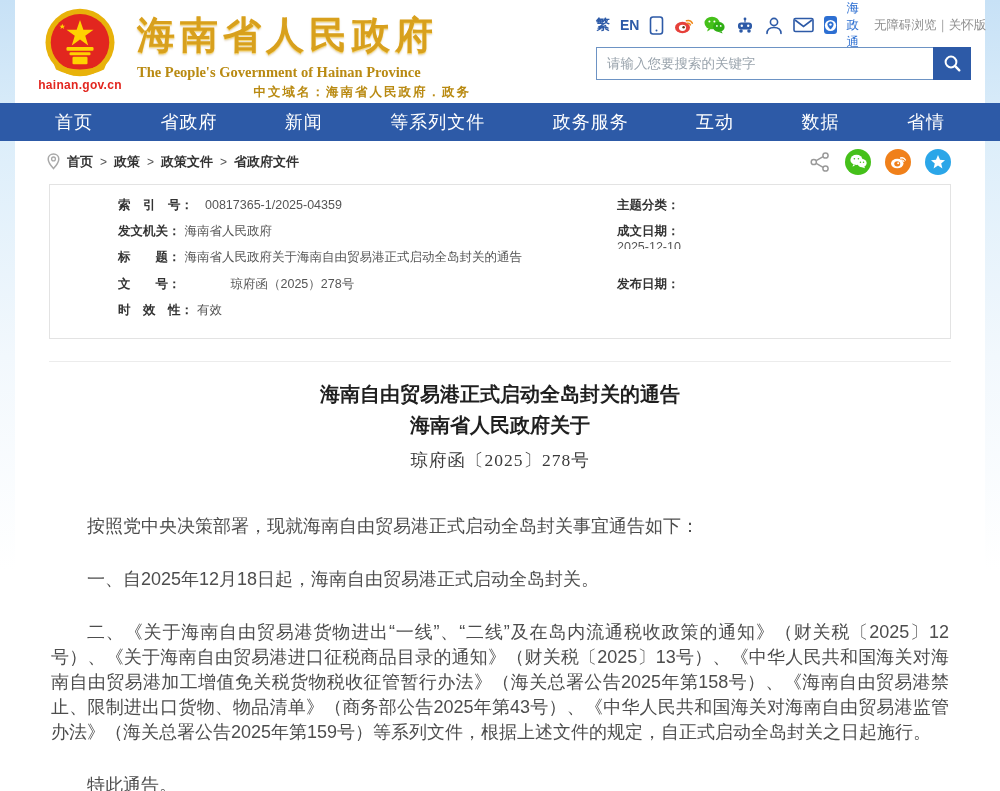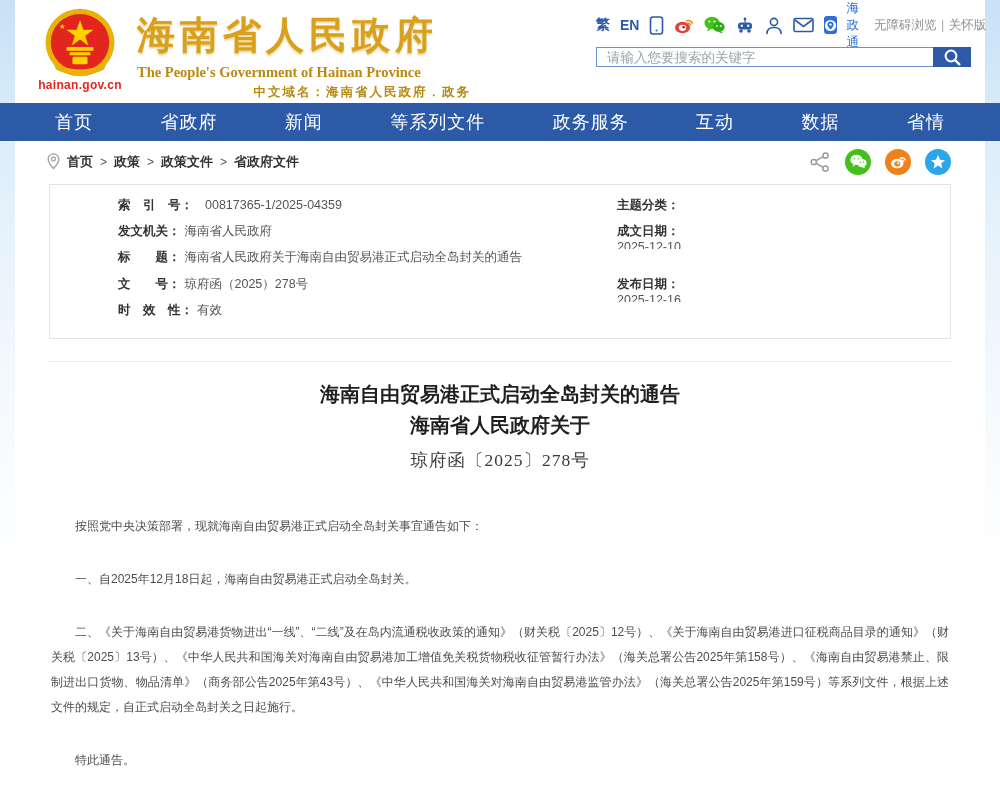--- a/index.html
+++ b/index.html
@@ -22,21 +22,21 @@
   .site-sub-cn { color: #b98a12; font-weight: bold; font-size: 12.5px; letter-spacing: 2px; margin-top: 3px; text-align: right; padding-right: 6px; }
 
   .header-right { margin-left: auto; width: 375px; padding-top: 6px; }
   .topbar { display: flex; align-items: center; gap: 10px; height: 26px; justify-content: flex-start; }
   .lang-link { color: #2d5aa7; font-size: 14px; font-weight: bold; cursor: pointer; }
   .tb-icon { display: inline-flex; align-items: center; cursor: pointer; }
   .hzt { display: inline-flex; align-items: center; gap: 9px; cursor: pointer; }
   .hzt-badge { width: 18px; height: 18px; background: #2d6fd2; border-radius: 3px; display: inline-flex; align-items: center; justify-content: center; }
   .hzt-label { color: #2d6fd2; font-size: 12.5px; }
   .gray-links { color: #8f8f8f; font-size: 12.5px; white-space: nowrap; cursor: pointer; }
-  .search-row { margin-top: 9px; display: flex; height: 20px; }
+  .search-row { margin-top: 9px; display: flex; height: 33px; }
   .search-input { flex: 1; border: 1px solid #6d93c4; border-right: none; padding: 0 10px; font-size: 13.5px; color: #333; outline: none; }
   .search-input::placeholder { color: #9aa4ad; }
   .search-btn { width: 38px; background: #2d5aa7; border: none; display: flex; align-items: center; justify-content: center; cursor: pointer; }
 
   
   .nav { width: 1000px; height: 38px; background: #2d5aa7; display: flex; align-items: center; justify-content: space-between; padding: 0 55px; }
   .nav-item { color: #ffffff; font-size: 18px; letter-spacing: 1px; cursor: pointer; white-space: nowrap; }
 
   
   .crumb-row { height: 41px; display: flex; align-items: center; padding: 0 34px 0 32px; }
@@ -47,31 +47,31 @@
   .share-circle { width: 26px; height: 26px; border-radius: 50%; display: flex; align-items: center; justify-content: center; cursor: pointer; }
 
   
   .meta-box { margin: 2px 34px 0; border: 1px solid #e3e3e3; padding: 12px 0 10px; }
   .meta-grid { display: grid; grid-template-columns: 57% 43%; }
   .meta-cell { display: flex; align-items: baseline; height: 26.2px; font-size: 12.5px; overflow: hidden; white-space: nowrap; }
   .meta-cell.left { padding-left: 68px; }
   .meta-cell.right { padding-left: 50px; }
   .meta-label { color: #333; font-weight: bold; flex: 0 0 auto; }
   .meta-value { color: #555; margin-left: 4px; }
-  .r1 { grid-row: 1; gap: 8px; } .r2 { grid-row: 2; } .r3 { grid-row: 3; } .r4 { grid-row: 4; } .r5 { grid-row: 5; }
+  .r1 { grid-row: 1; gap: 8px; } .r2 { grid-row: 2; } .r3 { grid-row: 3; } .r4 { grid-row: 4; gap: 46px; } .r5 { grid-row: 5; }
   .c2 { grid-column: 2; flex-direction: column; }
 
   .divider { margin: 22px 34px 0; border-top: 1px solid #ececec; }
 
   
   .article { padding: 0 36px; }
   .art-title { text-align: center; font-family: "Liberation Serif", "DejaVu Serif", serif; font-weight: bold; color: #1f1f1f; font-size: 20px; line-height: 31px; margin-top: 17px; }
   .art-docnum { text-align: center; font-family: "Liberation Serif", "DejaVu Serif", serif; color: #3a3a3a; font-size: 17.5px; margin-top: 7px; letter-spacing: 1px; }
   .art-body { margin-top: 42px; }
-  .art-body p { font-size: 12px; color: #4d4d4d; line-height: 25px; text-indent: 2em; text-align: justify; }
+  .art-body p { font-size: 18px; color: #4d4d4d; line-height: 25px; text-indent: 2em; text-align: justify; }
   .art-body p + p { margin-top: 28px; }
   .sign-block { margin-top: 52px; text-align: right; padding-right: 16px; font-size: 14px; color: #4d4d4d; line-height: 26px; }
 </style>
 </head>
 <body>
 
 <div class="shell">
 
   <div class="header">
     <div class="emblem-wrap">

